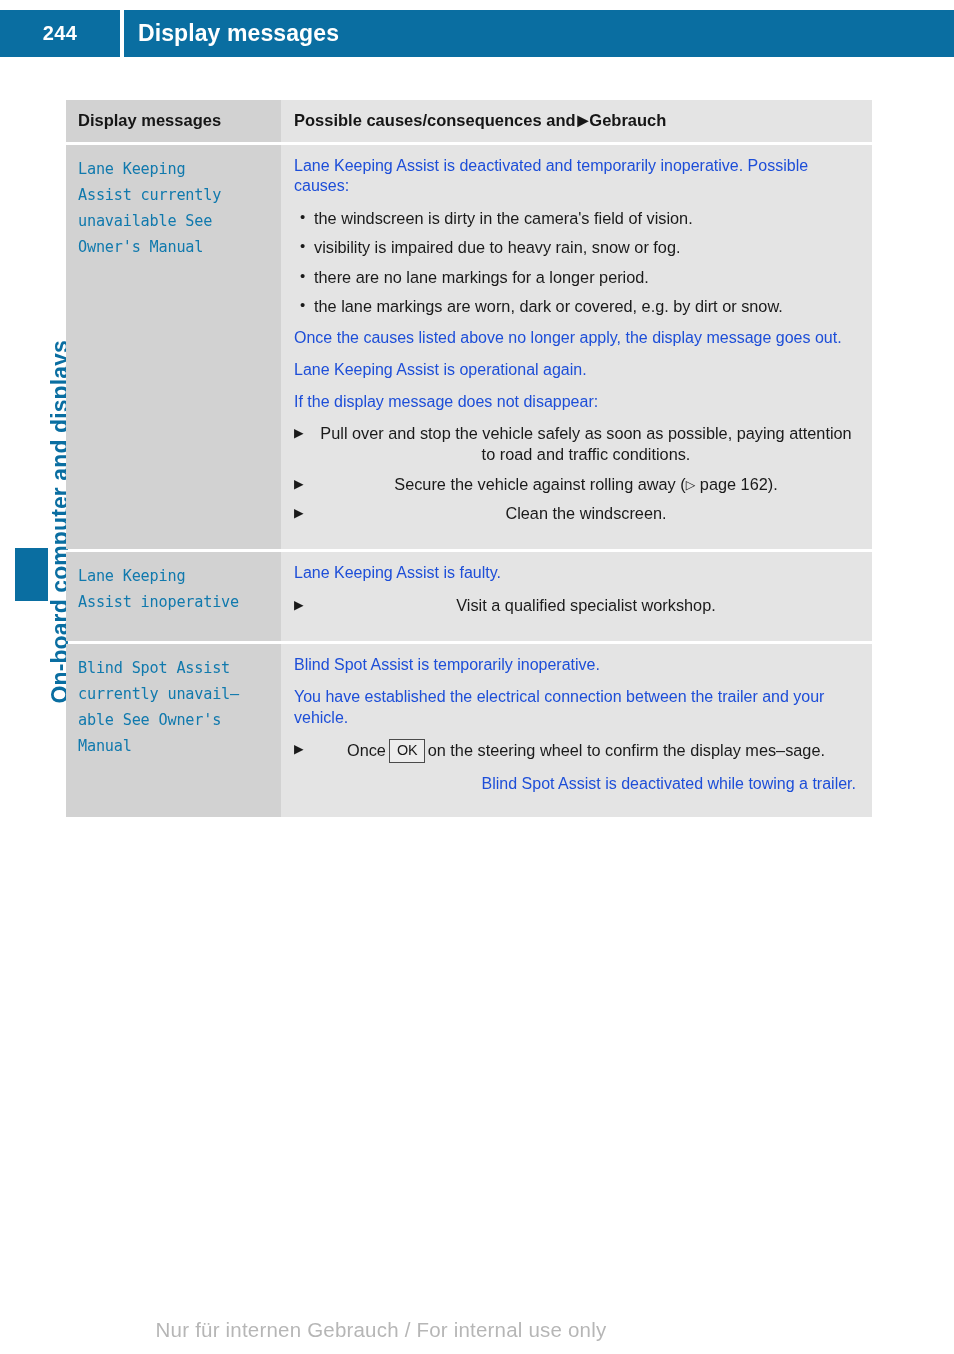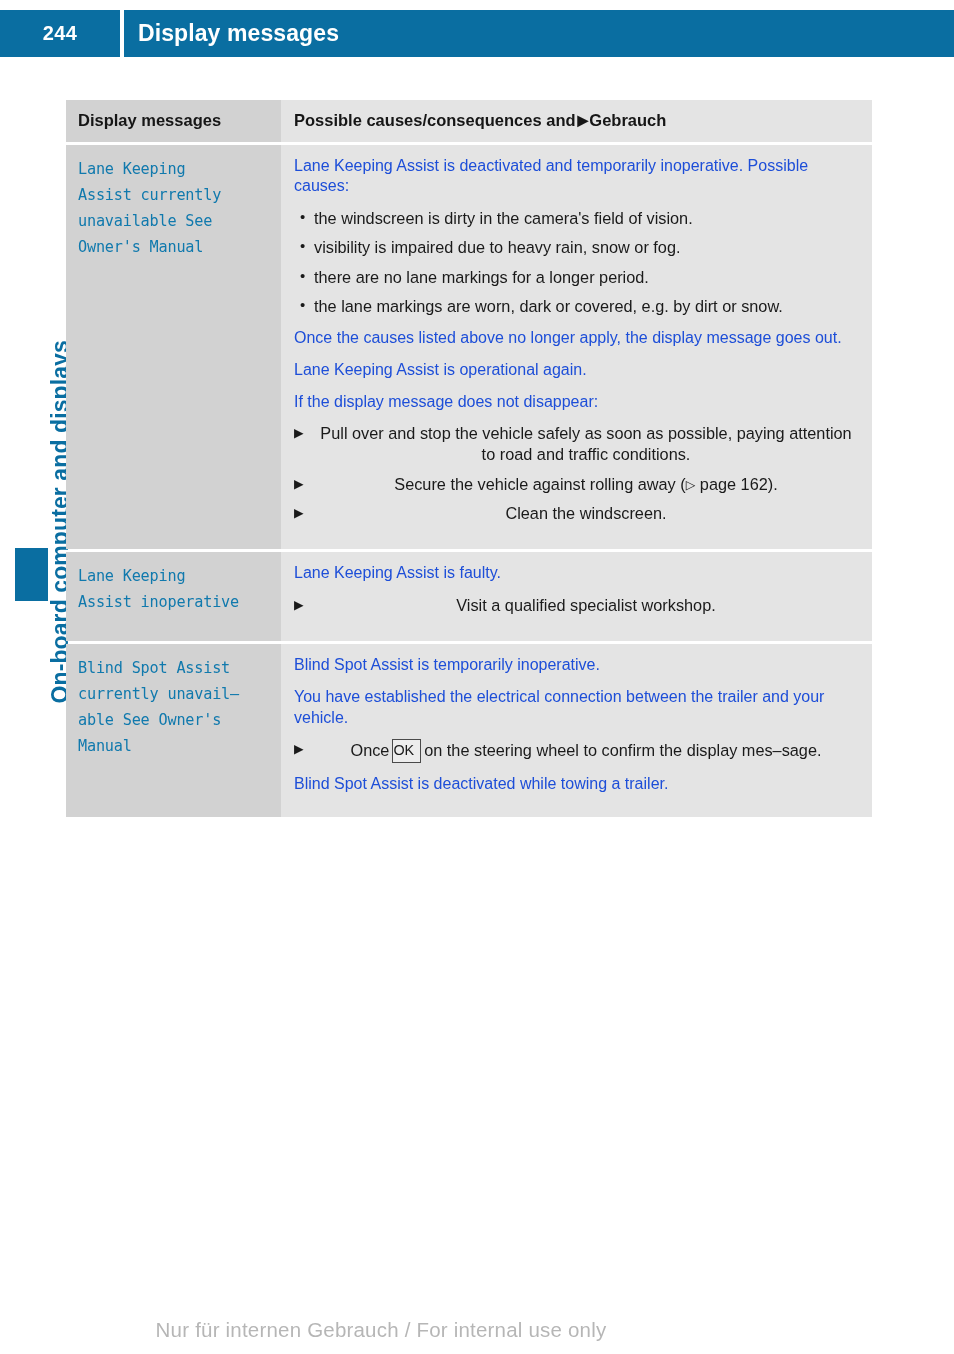--- a/index.html
+++ b/index.html
@@ -126,21 +126,21 @@
     white-space: pre-line;
   }
 
   
   .p {
     font-size: 16px;
     line-height: 1.30;
     margin: 0 0 11px 0;
     color: #1d4ed8;
   }
-  .p:last-child { margin-bottom: 8px; }
+  .p:last-child { margin-bottom: 8px; text-align: right; }
 
   .bullets {
     margin: 0 0 11px 0;
     padding: 0;
     list-style: none;
   }
   .bullets li {
     font-size: 16.3px;
     line-height: 1.30;
     padding-left: 20px;
@@ -178,21 +178,21 @@
     font-size: 12.5px;
     line-height: 1.45;
   }
 
   .okkey {
     display: inline-block;
     border: 1px solid #4a4a4a;
     background: #ededed;
     font-size: 14.4px;
     line-height: 1;
-    padding: 3px 6px 4px 0;
+    padding: 3px 6px 4px 7px;
     margin: 0 3px;
     vertical-align: 1px;
     font-family: "Liberation Sans", sans-serif;
   }
   .xref-tri {
     font-size: 12.5px;
     display: inline-block;
     transform: translateY(-1px);
   }
 

